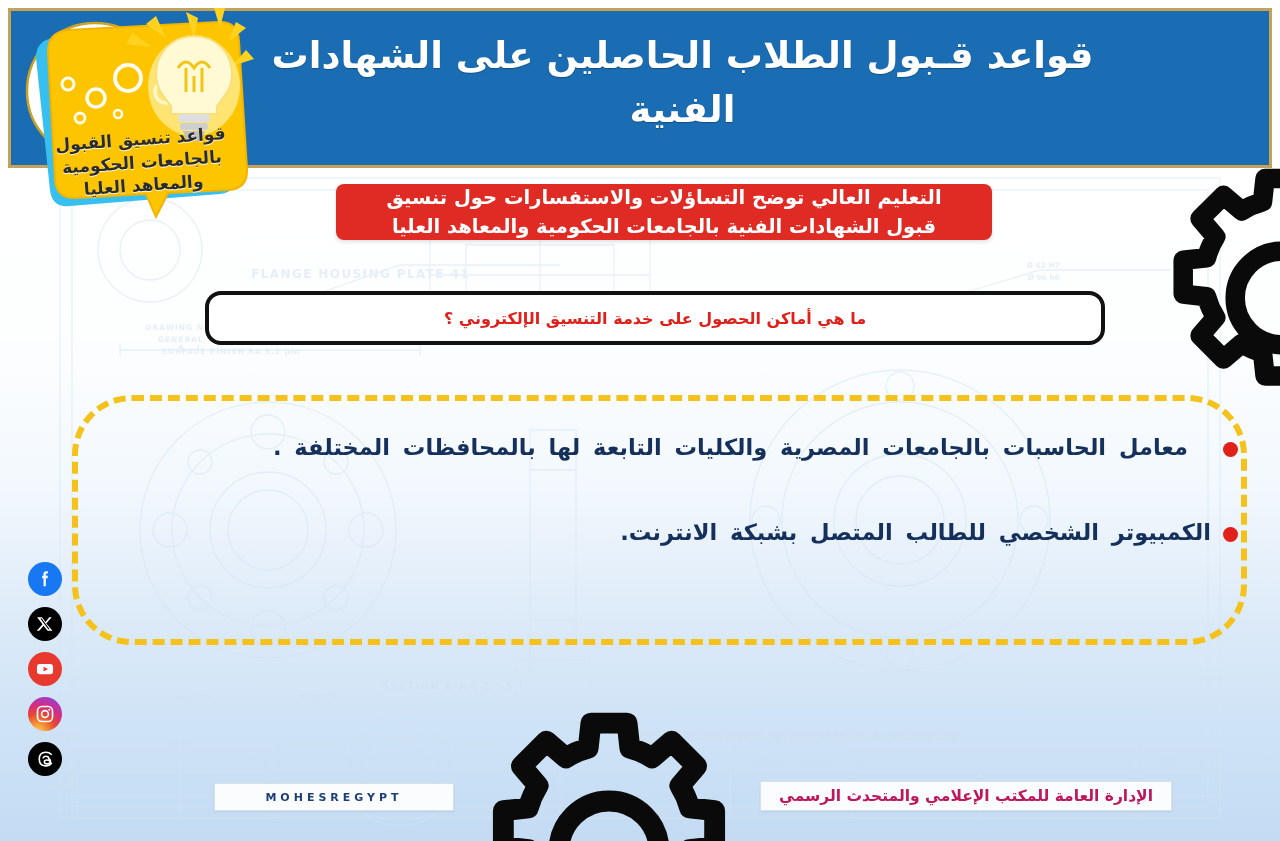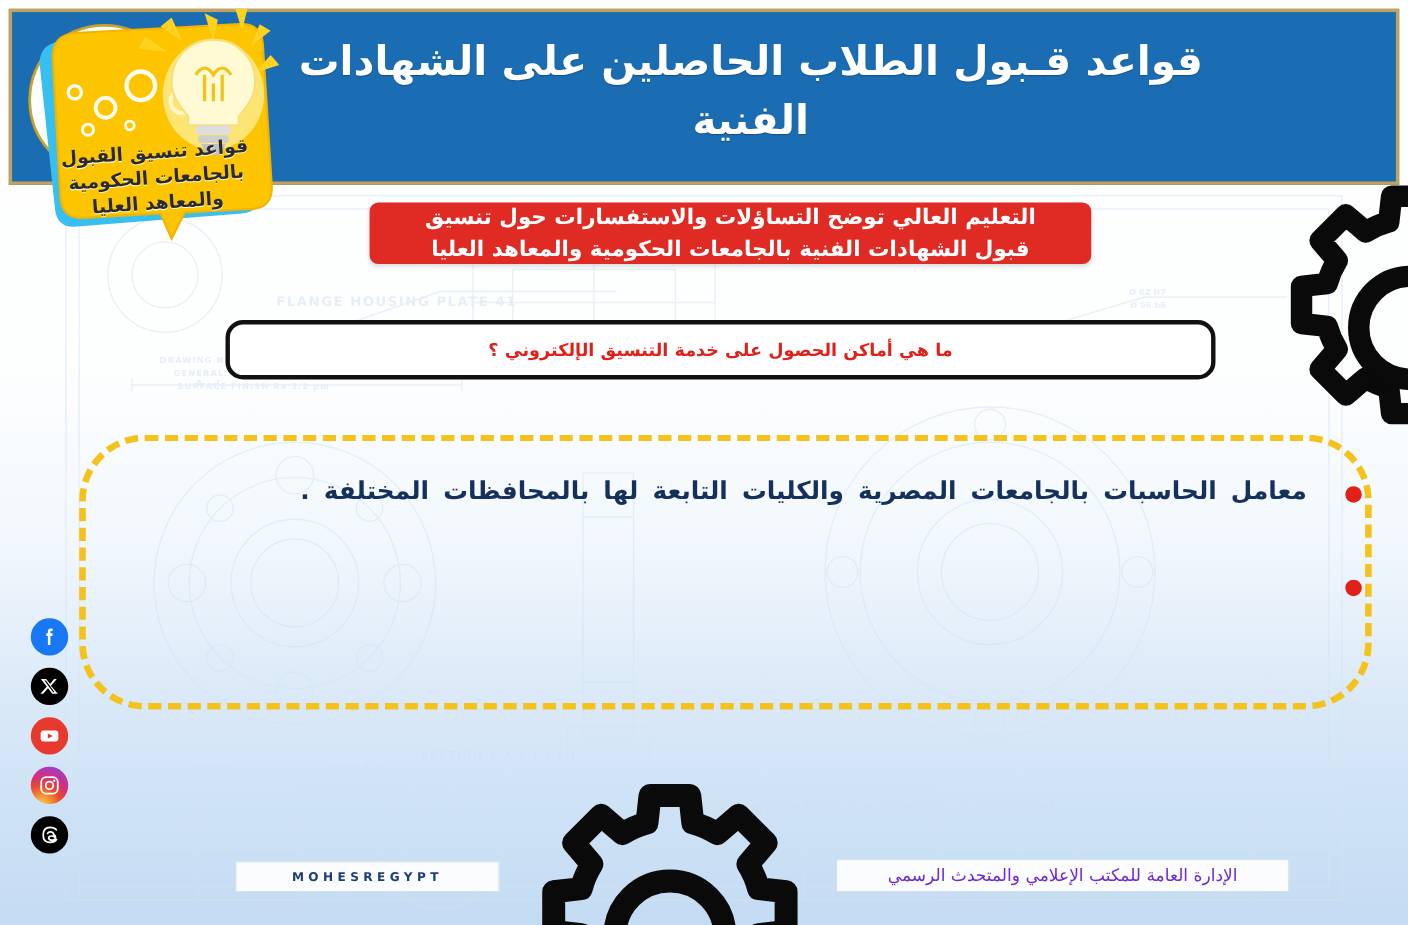--- a/index.html
+++ b/index.html
@@ -245,22 +245,22 @@
     letter-spacing: 4px;
     direction: ltr;
   }
   #footer-dept {
     left: 760px;
     top: 781px;
     width: 412px;
     height: 30px;
   }
   #footer-dept span {
-    color: #6d28d9;
-    font-weight: normal;
+    color: #be185d;
+    font-weight: bold;
     font-size: 15.5px;
     direction: rtl;
   }
 </style>
 </head>
 <body>
 
 <div id="poster">
 
   <div class="blueprint">
@@ -477,20 +477,21 @@
   </div>
 
   <div id="answer-box"></div>
   <div id="answer-list" style="position:absolute;left:72px;top:395px;width:1175px;height:250px;padding:36px 38px 0 38px;z-index:16;">
     <div class="answer-item first">
       <span class="dot"></span>
       <span class="txt">معامل الحاسبات بالجامعات المصرية والكليات التابعة لها بالمحافظات المختلفة .</span>
     </div>
     <div class="answer-item second">
       <span class="dot"></span>
+      <span class="txt">الكمبيوتر الشخصي للطالب المتصل بشبكة الانترنت.</span>
     </div>
   </div>
 
   <div id="social-rail">
 
     <div class="social-icon si-facebook" title="Facebook">
       <svg width="22" height="22" viewBox="0 0 24 24" fill="#ffffff">
         <path d="M15.1 8.4h-2.2V7c0-.7.5-.9.8-.9h1.4V3.6h-2c-2.2 0-2.7 1.7-2.7 2.7v2.1H8.9v2.7h1.5V20h2.5v-8.9h2l.2-2.7z"></path>
       </svg>
     </div>

